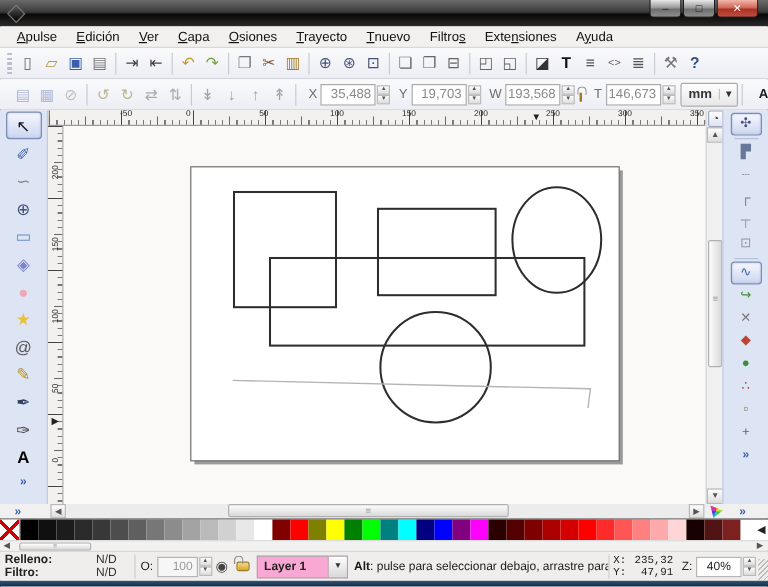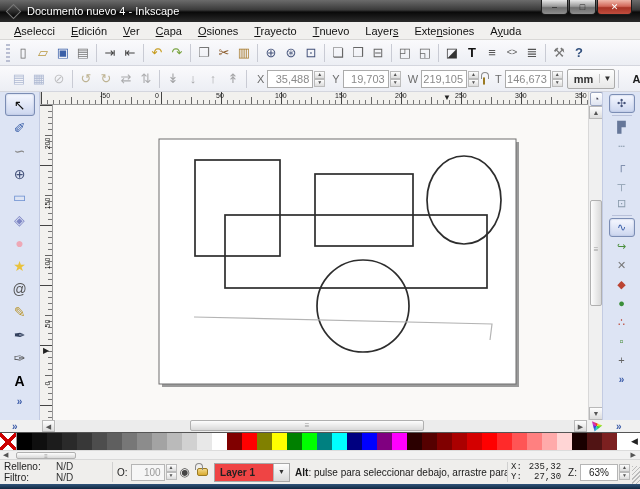--- a/index.html
+++ b/index.html
@@ -126,27 +126,27 @@
   .pscroll { position:absolute; top:450px; left:0; width:640px; height:9px; background:#f1f1f1; border-top:1px solid #dcdcdc; }
   .pthumb { position:absolute; left:16px; top:1px; width:60px; height:7px; border:1px solid #b0b0b0; border-radius:2px;
     background:linear-gradient(#fdfdfd,#d9d9d9); color:#999; font-size:6px; text-align:center; line-height:6px; }
   .ps-arrow { position:absolute; top:0; font-size:7px; color:#555; }
 
   
   .statusbar { position:absolute; top:459px; left:0; width:640px; height:25px; background:#efeeec;
     border-top:1px solid #d8d8d8; display:flex; align-items:center; font-size:10px; color:#222; }
   .fillstroke { width:108px; padding-left:4px; line-height:11px; }
   .fs-row { display:flex; }
-  .fs-label { width:52px; font-weight:normal; color:#222; }
+  .fs-label { width:76px; font-weight:bold; color:#222; }
   .fs-val { color:#333; }
   .sb-sep { width:1px; height:20px; background:#d0d0d0; margin:0 4px; }
   .opacity-box { width:34px; height:17px; background:#f6f6f6; border:1px solid #b5b5b5; color:#999;
     text-align:right; padding:2px 3px 0 0; }
   .sb-icon { font-size:12px; color:#444; margin:0 3px; }
-  .layer-sel { display:flex; align-items:center; height:19px; border:1px solid #a8a8a8; background:#ef4444; margin-left:3px; }
+  .layer-sel { display:flex; align-items:center; height:19px; border:1px solid #a8a8a8; background:#f9a8d4; margin-left:3px; }
   .layer-sel .lval { padding:0 5px; font-weight:bold; width:58px; }
   .layer-sel .larr { width:16px; height:17px; background:linear-gradient(#fdfdfd,#d9d9d9); border-left:1px solid #b5b5b5;
     text-align:center; font-size:7px; line-height:16px; color:#333; }
   .sb-msg { flex:1; overflow:hidden; white-space:nowrap; padding-left:5px; color:#1a1a1a; }
   .xy-block { width:58px; font-family:"Liberation Mono", monospace; font-size:9px; line-height:10px; color:#222; border-left:1px solid #d0d0d0; padding-left:3px; }
   .xy-row { display:flex; justify-content:space-between; padding-right:4px; }
   .zoom-group { display:flex; align-items:center; padding-right:2px; }
   .zoom-box { width:38px; height:17px; background:#fff; border:1px solid #b5b5b5; text-align:center; padding-top:2px; }
   .grip-corner { width:8px; height:18px; align-self:flex-end;
     background:repeating-linear-gradient(135deg,#bbb 0 1px, transparent 1px 3px); }
@@ -154,37 +154,36 @@
   .bottom-frame { position:absolute; top:484px; left:0; width:640px; height:5px;
     background:linear-gradient(#31547a,#102740); }
 </style>
 </head>
 <body>
 
 <div class="window">
 
   <div class="titlebar">
     <span class="app-icon"></span>
-    <span class="title-text">Documento nuevo 4 - Inkscape</span>
     <span class="win-controls">
         <span class="win-btn">–</span>
         <span class="win-btn">□</span>
         <span class="win-btn close">✕</span>
       </span>
   </div>
 
   <div class="menubar">
-      <div class="menu-item"><span></span><span class="u">A</span><span>selecci</span></div>
+      <div class="menu-item"><span></span><span class="u">A</span><span>pulse</span></div>
       <div class="menu-item"><span></span><span class="u">E</span><span>dición</span></div>
       <div class="menu-item"><span></span><span class="u">V</span><span>er</span></div>
       <div class="menu-item"><span></span><span class="u">C</span><span>apa</span></div>
       <div class="menu-item"><span></span><span class="u">O</span><span>siones</span></div>
       <div class="menu-item"><span></span><span class="u">T</span><span>rayecto</span></div>
       <div class="menu-item"><span></span><span class="u">T</span><span>nuevo</span></div>
-      <div class="menu-item"><span>Layer</span><span class="u">s</span><span></span></div>
+      <div class="menu-item"><span>Filtro</span><span class="u">s</span><span></span></div>
       <div class="menu-item"><span>Exte</span><span class="u">n</span><span>siones</span></div>
       <div class="menu-item"><span>A</span><span class="u">y</span><span>uda</span></div>
     </div>
 
   <div class="tbar tb-commands">
     <span class="grip"></span>
   <div class="tbtn">
         <span class="glyph" style="color: rgb(109, 109, 109);">▯</span>
       </div>
       <div class="tbtn">
@@ -321,21 +320,21 @@
       <span class="numgroup">
         <span class="flabel">Y</span>
         <span class="numbox">19,703</span>
         <span class="spin">
           <span>▲</span>
           <span>▼</span>
         </span>
       </span>
       <span class="numgroup">
         <span class="flabel">W</span>
-        <span class="numbox">219,105</span>
+        <span class="numbox">193,568</span>
         <span class="spin">
           <span>▲</span>
           <span>▼</span>
         </span>
       </span>
       <span class="padlock"></span>
       <span class="numgroup">
         <span class="flabel">T</span>
         <span class="numbox">146,673</span>
         <span class="spin">
@@ -576,26 +575,26 @@
     <div class="sb-msg">
       <b>Alt</b><span>: pulse para seleccionar debajo, arrastre para mover la selecci</span>
     </div>
     <div class="xy-block">
       <div class="xy-row">
           <span>X:</span>
           <span>235,32</span>
         </div>
       <div class="xy-row">
           <span>Y:</span>
-          <span>27,30</span>
+          <span>47,91</span>
         </div>
     </div>
     <div class="zoom-group">
       <span style="margin:0 3px;">Z:</span>
-      <span class="zoom-box">63%</span>
+      <span class="zoom-box">40%</span>
       <span class="spin">
           <span>▲</span>
           <span>▼</span>
         </span>
     </div>
     <div class="grip-corner"></div>
   </div>
 
   <div class="bottom-frame"></div>
 </div>

